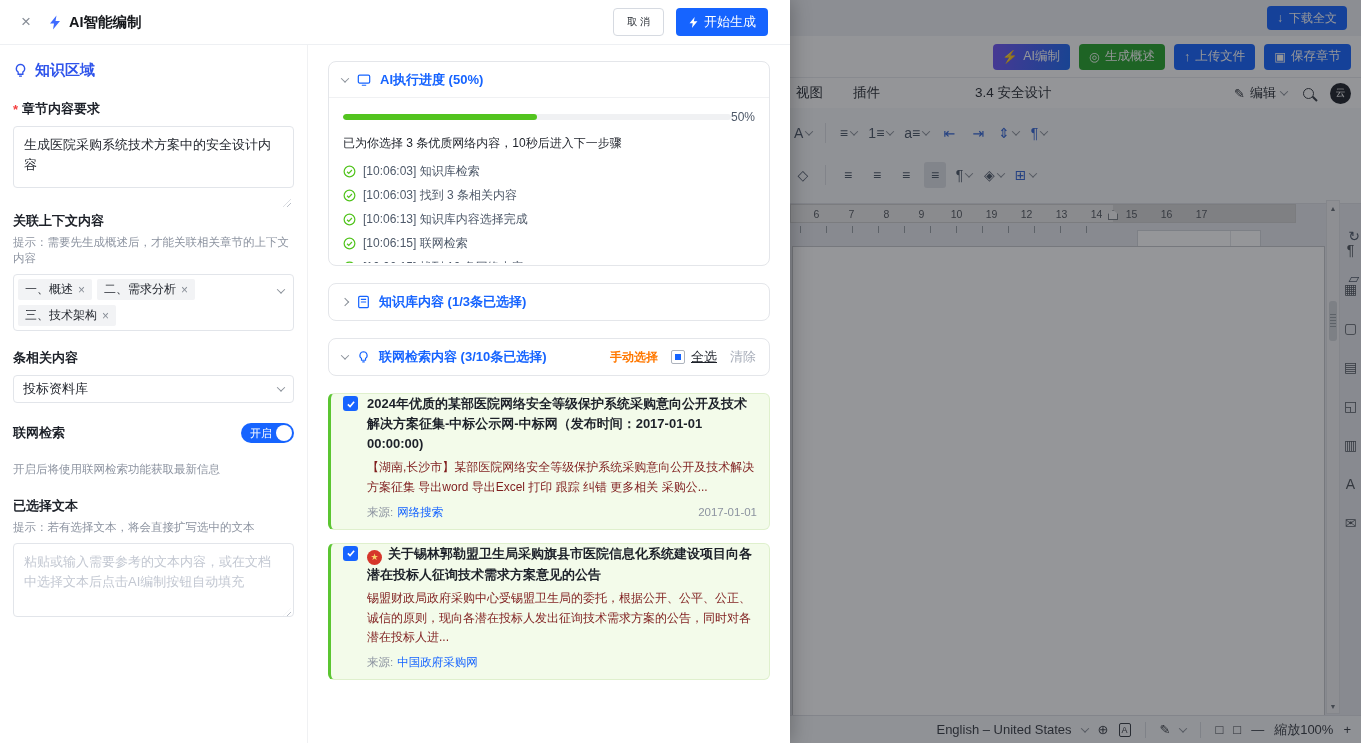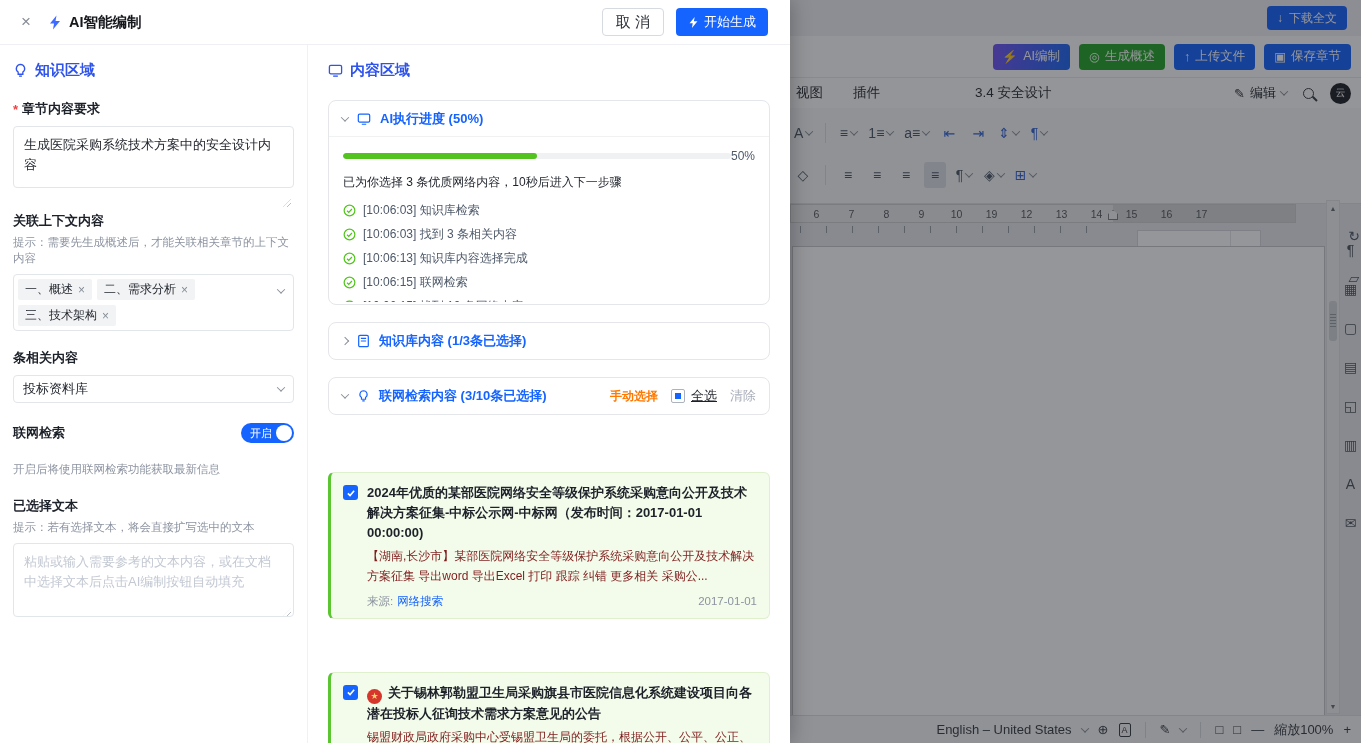--- a/index.html
+++ b/index.html
@@ -86,21 +86,21 @@
   
   .modal { position:absolute; top:0; left:0; width:790px; height:743px; background:#fff; z-index:10;
            display:flex; flex-direction:column; box-shadow:2px 0 18px rgba(0,0,0,.25); }
   .m-header { height:45px; flex:none; display:flex; align-items:center; padding:0 22px 0 14px;
               border-bottom:1px solid #eef0f3; }
   .m-close { font-size:17px; color:#878d96; width:24px; height:24px; display:flex; align-items:center;
              justify-content:center; margin-right:10px; }
   .m-title-wrap { display:flex; align-items:center; gap:7px; font-size:14.5px; font-weight:bold; color:#16181c; }
   .m-header-btns { margin-left:auto; display:flex; gap:12px; }
   .btn-cancel { height:28px; padding:0 13px; background:#fff; border:1px solid #d6dae1; border-radius:4px;
-                font-size:15px; color:#2a2f36; }
+                font-size:10px; color:#2a2f36; }
   .btn-generate { height:28px; padding:0 12px; background:#1664ff; border:none; border-radius:4px;
                   font-size:13px; color:#fff; display:flex; align-items:center; gap:5px; }
   .m-body { flex:1; display:flex; overflow:hidden; }
   .m-left { width:308px; flex:none; border-right:1px solid #f0f1f3; padding:16px 13px; overflow:hidden; }
   .m-right { flex:1; padding:16px 20px 0 20px; overflow:hidden; }
   .area-title { display:flex; align-items:center; gap:7px; font-size:15px; font-weight:bold; color:#2f54eb;
                 margin-bottom:20px; }
   .field-label { font-size:13px; font-weight:bold; color:#1d2129; margin-bottom:8px; display:flex; align-items:center; }
   .req-star { color:#f53f3f; margin-right:4px; font-weight:bold; }
   .hint { font-size:11.5px; color:#8c93a0; margin:-4px 0 8px; line-height:1.4; }
@@ -144,21 +144,21 @@
   .p-track { flex:1; height:6px; border-radius:3px; background:#f0f1f3; overflow:hidden; }
   .p-fill { height:100%; border-radius:3px; background:#53c41f; }
   .p-pct { font-size:12px; color:#4e5969; }
   .p-status { font-size:12px; color:#1d2129; margin-bottom:11px; }
   .log-list { max-height:100px; overflow:hidden; }
   .log-item { display:flex; align-items:center; gap:7px; margin-bottom:7px; font-size:12px; color:#4e5969; }
   .log-item svg { flex:none; }
   .kb-head, .web-head { border-radius:8px; }
   .cards { display:flex; flex-direction:column; gap:13px; margin-top:0; }
   .card { background:#f3fbea; border:1px solid #dff0cd; border-left:3px solid #5bc531; border-radius:6px;
-          padding:10px 12px 9px; display:flex; gap:9px;margin-top:40px; }
+          padding:0 12px 9px; display:flex; gap:9px; }
   .cb { width:15px; height:15px; flex:none; background:#1664ff; border-radius:3px; margin-top:2px;
         display:flex; align-items:center; justify-content:center; }
   .card-main { flex:1; min-width:0; }
   .card-title { font-size:13px; font-weight:bold; color:#1d2129; line-height:1.55; }
   .favicon { display:inline-flex; width:15px; height:15px; border-radius:50%; background:#d6362b; color:#f7d26a;
              font-size:9px; align-items:center; justify-content:center; vertical-align:-2px; margin-right:6px; }
   .card-body { font-size:12px; color:#7f1d1d; line-height:1.6; margin-top:4px; }
   .card-foot { display:flex; align-items:center; margin-top:8px; font-size:11.5px; }
   .src-label { color:#8c93a0; margin-right:4px; }
   .src-link { color:#1664ff; text-decoration:none; }
@@ -429,27 +429,20 @@
             <span>已选择文本</span>
           </div>
         <div class="hint">提示：若有选择文本，将会直接扩写选中的文本</div>
         <div class="ta-wrap">
           <textarea class="ta-sel" placeholder="粘贴或输入需要参考的文本内容，或在文档中选择文本后点击AI编制按钮自动填充" style=""></textarea>
           <span class="ta-handle"></span>
         </div>
       </div>
 
       <div class="m-right">
-        <div class="area-title">
-          <svg class="icon-svg" width="15" height="15" viewBox="0 0 16 16" fill="none" stroke="#2f54eb" stroke-width="1.4">
-              <rect x="1.5" y="2.5" width="13" height="9" rx="1.5"></rect>
-              <path d="M5.5 14h5"></path>
-            </svg>
-          <span>内容区域</span>
-        </div>
 
         <div class="c-box progress-box">
           <div class="c-box-head">
             <span class="chev"></span>
             <svg class="icon-svg" width="14" height="14" viewBox="0 0 16 16" fill="none" stroke="#1664ff" stroke-width="1.4">
                 <rect x="1.5" y="2.5" width="13" height="9" rx="1.5"></rect>
                 <path d="M5.5 14h5"></path>
               </svg>
             <span>AI执行进度 (50%)</span>
           </div>

